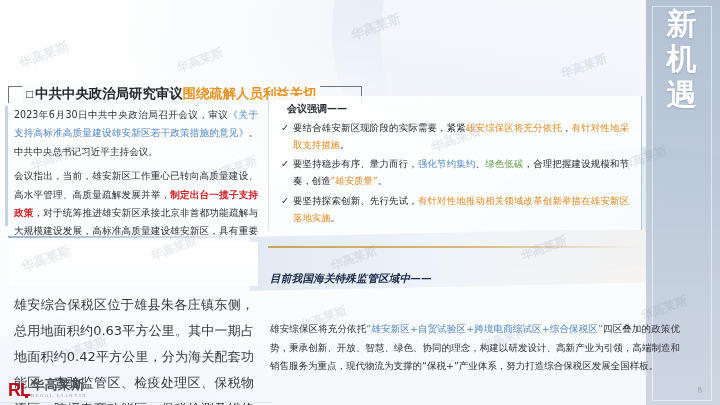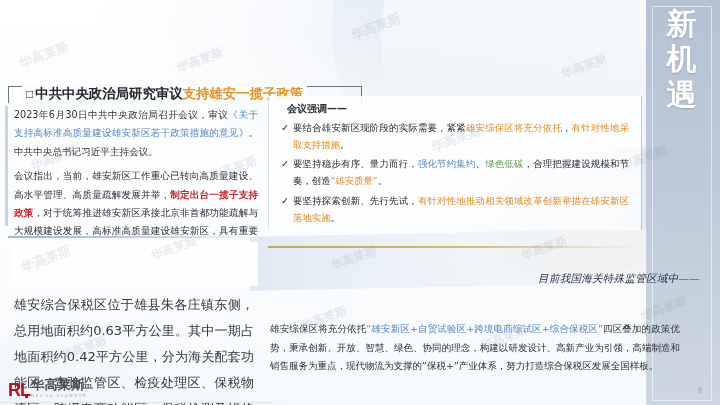--- a/index.html
+++ b/index.html
@@ -172,23 +172,22 @@
     margin-top:2px;width:372px;height:1.6px;
     background:linear-gradient(90deg,#c9a45c 0%,#d9b878 55%,rgba(217,184,120,0) 100%);
   }
 
   
   .emph{
     position:absolute;left:270px;top:272px;width:430px;
     font-family:"DejaVu Serif","Liberation Serif",serif;
   }
   .emph .e1{
-    font-size:10.6px;font-style:italic;font-weight:normal;color:#1b2a4a;
+    font-size:10.6px;font-style:italic;font-weight:bold;color:#1b2a4a;
     letter-spacing:.2px;
-    text-align:right;
   }
   .emph .e2{
     margin-top:3px;font-size:14.2px;font-style:italic;font-weight:bold;
     color:#cf2026;letter-spacing:.3px;white-space:nowrap;
   }
 
   
   .bottom-para{
     position:absolute;left:270px;top:320px;width:410px;
     font-size:9.5px;line-height:1.95;color:#2b2f35;text-align:justify;
@@ -251,21 +250,21 @@
   <div class="side-title">
     <span>新</span>
     <span>机</span>
     <span>遇</span>
   </div>
 
 
   <div class="sec1">
     <div class="frame"></div>
     <div class="txt">
-      <span class="sq">□</span><span class="dark">中共中央政治局研究审议</span><span class="orange">支持雄安一揽子政策</span>
+      <span class="sq">□</span><span class="dark">中共中央政治局研究审议</span><span class="orange">围绕疏解人员利益关切</span>
     </div>
   </div>
 
   <div class="lbar lbar-a"></div>
 
   <div class="left-body">
     <p><span>2023年6月30日中共中央政治局召开会议，审议</span><span class="doc">《关于支持高标准高质量建设雄安新区若干政策措施的意见》</span><span>。中共中央总书记习近平主持会议。</span></p>
     <p><span>会议指出，当前，雄安新区工作重心已转向高质量建设、高水平管理、高质量疏解发展并举，</span><span class="red-b">制定出台一揽子支持政策</span><span>，对于统筹推进雄安新区承接北京非首都功能疏解与大规模建设发展，高标准高质量建设雄安新区，具有重要意义。</span></p>
   </div>
 

